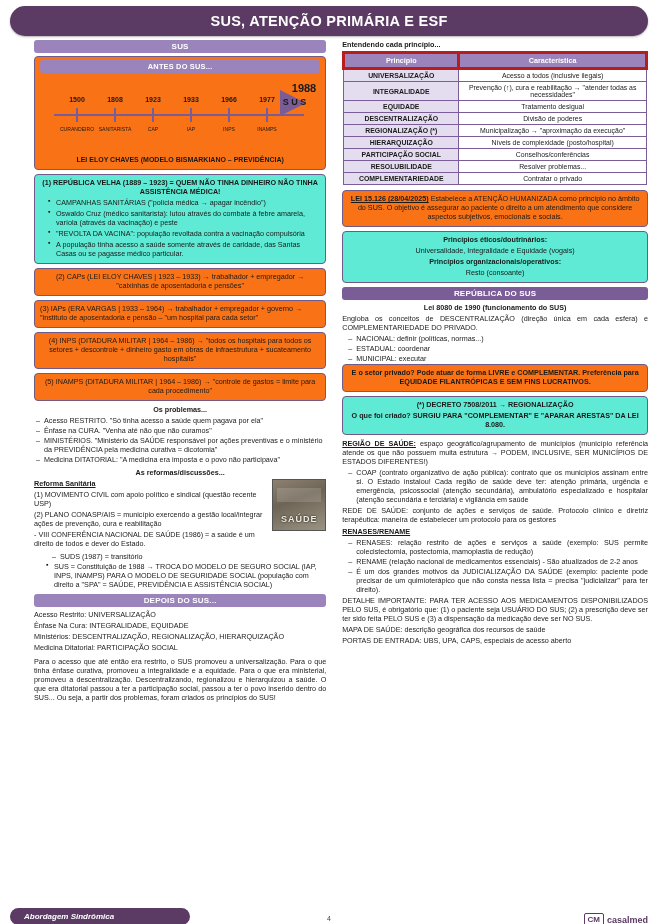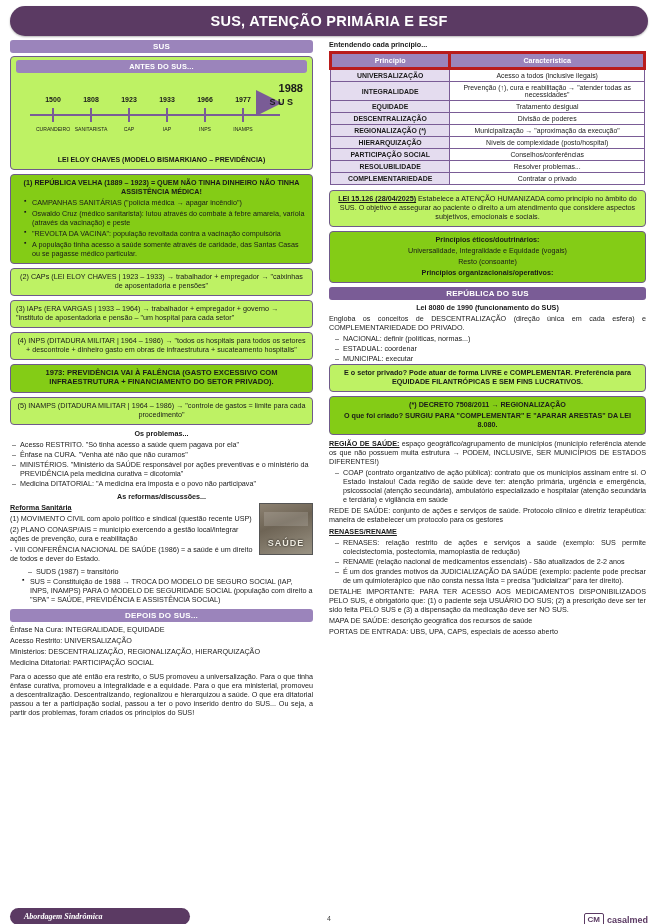--- a/index.html
+++ b/index.html
@@ -30,20 +30,21 @@
     letter-spacing: .3px;
     padding: 7px 0 7px 0;
     box-shadow: 0 1px 2px rgba(0,0,0,.3);
   }
   
   .cols {
     display: flex;
     gap: 16px;
     padding: 0 10px;
     align-items: flex-start;
+    margin-left: 24px;
   }
   .col { width: 50%; }
   .colL { width: 303px; }
   .colR { width: 317px; }
 
   
   .bar {
     background: #9b84bb;
     color: #ffffff;
     text-align: center;
@@ -57,22 +58,22 @@
   .bar.dark { background: #7a5c96; }
   .bar.small { font-size: 7.4px; }
 
   .box {
     border: 1px solid #6f5a8a;
     border-radius: 4px;
     padding: 3px 5px;
     margin-bottom: 4px;
     background: #ffffff;
   }
-  .box.lav { background: #bef264; }
-  .box.lav2 { background: #84cc16; }
+  .box.lav { background: #f97316; }
+  .box.lav2 { background: #5eead4; }
 
   p { margin: 0 0 2px 0; line-height: 1.25; }
   .ul { list-style: none; margin: 0; padding: 0 0 0 8px; }
   .ul li { position: relative; padding-left: 8px; margin-bottom: 2px; line-height: 1.25; }
   .ul li:before { content: "▪"; position: absolute; left: 0; top: -1px; font-size: 7px; }
   .ul2 { list-style: none; margin: 0; padding: 0 0 0 16px; }
   .ul2 li { position: relative; padding-left: 8px; margin-bottom: 1px; line-height: 1.25;}
   .ul2 li:before { content: "–"; position: absolute; left: 0; top: 0; }
 
   .u { text-decoration: underline; }
@@ -104,21 +105,21 @@
   table.princ td.v { background: #ffffff; text-align: center; }
 
   
   .footer {
     position: absolute; left: 0; bottom: 0; width: 658px; height: 26px;
   }
   .footer-bar {
     position:absolute; left: 10px; bottom: 5px; width: 180px; height: 17px;
     background: #5b3a63; border-radius: 9px; color: #fff;
     font-size: 8px; font-weight: bold; font-style: italic;
-    display: flex; align-items: center; padding-left: 14px; font-family: Liberation Serif, serif;
+    display: flex; align-items: center; padding-left: 14px;
   }
   .footer-page {
     position: absolute; left: 0; right: 0; bottom: 8px; text-align: center; font-size: 7px; color: #444;
   }
   .footer-logo {
     position: absolute; right: 10px; bottom: 4px;
     display: flex; align-items: center; gap: 3px;
   }
   .footer-logo .cm {
     border: 1px solid #5b3a63; color: #5b3a63; font-weight: bold;
@@ -206,23 +207,20 @@
       </div>
 
       <div class="box lav">
         <p>(3) IAPs (ERA VARGAS | 1933 – 1964) → trabalhador + empregador + governo → "instituto de aposentadoria e pensão – "um hospital para cada setor"</p>
       </div>
 
       <div class="box lav">
         <p class="ctr">(4) INPS (DITADURA MILITAR | 1964 – 1986) → "todos os hospitais para todos os setores + descontrole + dinheiro gasto em obras de infraestrutura + sucateamento hospitalis"</p>
       </div>
 
-      <div class="box lav2" style="border-width:1.5px">
-        <p class="ctr b" style="font-size:7.6px">1973: PREVIDÊNCIA VAI À FALÊNCIA (GASTO EXCESSIVO COM INFRAESTRUTURA + FINANCIAMENTO DO SETOR PRIVADO).</p>
-      </div>
 
       <div class="box lav">
         <p class="ctr">(5) INAMPS (DITADURA MILITAR | 1964 – 1986) → "controle de gastos = limite para cada procedimento"</p>
       </div>
 
       <p class="ctr b" style="margin:4px 0 2px 0">Os problemas...</p>
       <ul class="ul2" style="padding-left:2px">
         <li>Acesso RESTRITO. "Só tinha acesso a saúde quem pagava por ela"</li>
         <li>Ênfase na CURA. "Venha até não que não curamos"</li>
         <li>MINISTÉRIOS. "Ministério da SAÚDE responsável por ações preventivas e o ministério da PREVIDÊNCIA pela medicina curativa = dicotomia"</li>
@@ -241,22 +239,22 @@
       <ul class="ul2" style="padding-left:18px;margin-top:2px">
         <li>SUDS (1987) = transitório</li>
       </ul>
       <ul class="ul" style="padding-left:12px">
         <li>SUS = Constituição de 1988 → TROCA DO MODELO DE SEGURO SOCIAL (IAP, INPS, INAMPS) PARA O MODELO DE SEGURIDADE SOCIAL (população com direito a "SPA" = SAÚDE, PREVIDÊNCIA E ASSISTÊNCIA SOCIAL)</li>
       </ul>
 
       <div class="bar" style="margin-top:5px">DEPOIS DO SUS...</div>
 
       <div>
+        <p>Acesso Restrito: UNIVERSALIZAÇÃO</p>
         <p>Ênfase Na Cura: INTEGRALIDADE, EQUIDADE</p>
-        <p>Acesso Restrito: UNIVERSALIZAÇÃO</p>
         <p>Ministérios: DESCENTRALIZAÇÃO, REGIONALIZAÇÃO, HIERARQUIZAÇÃO</p>
         <p>Medicina Ditatorial: PARTICIPAÇÃO SOCIAL</p>
       </div>
 
       <p class="just" style="margin-top:5px">Para o acesso que até então era restrito, o SUS promoveu a universalização. Para o que tinha ênfase curativa, promoveu a integralidade e a equidade. Para o que era ministerial, promoveu a descentralização. Descentralizando, regionalizou e hierarquizou a saúde. O que era ditatorial passou a ter a participação social, passou a ter o povo inserido dentro do SUS... Ou seja, a partir dos problemas, foram criados os princípios do SUS!</p>
     </div>
 
     <div class="col colR">
 
       <p class="b" style="margin-bottom:2px">Entendendo cada princípio...</p>
@@ -311,22 +309,22 @@
       <div class="box lav" style="margin-top:5px">
         <p class="ctr">
           <span class="b u">LEI 15.126 (28/04/2025)</span>
           <span>Estabelece a ATENÇÃO HUMANIZADA como princípio no âmbito do SUS. O objetivo é assegurar ao paciente o direito a um atendimento que considere aspectos subjetivos, emocionais e sociais.</span>
         </p>
       </div>
 
       <div class="box lav2">
         <p class="ctr b">Princípios éticos/doutrinários:</p>
         <p class="ctr">Universalidade, Integralidade e Equidade (vogais)</p>
+        <p class="ctr b">Princípios organizacionais/operativos:</p>
         <p class="ctr">Resto (consoante)</p>
-        <p class="ctr b">Princípios organizacionais/operativos:</p>
       </div>
 
       <div class="bar dark">REPÚBLICA DO SUS</div>
 
       <div>
         <p class="ctr b">Lei 8080 de 1990 (funcionamento do SUS)</p>
         <p class="just">Engloba os conceitos de DESCENTRALIZAÇÃO (direção única em cada esfera) e COMPLEMENTARIEDADE DO PRIVADO.</p>
         <ul class="ul2" style="padding-left:6px">
           <li>NACIONAL: definir (políticas, normas...)</li>
           <li>ESTADUAL: coordenar</li>

